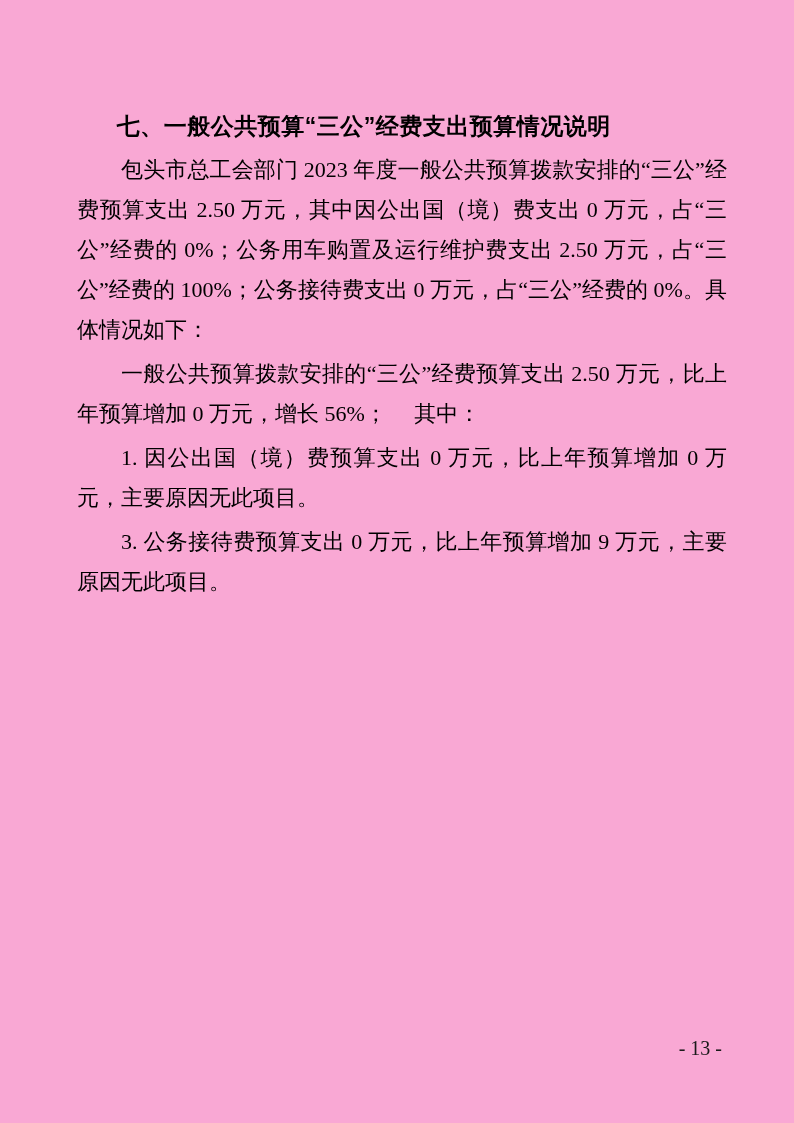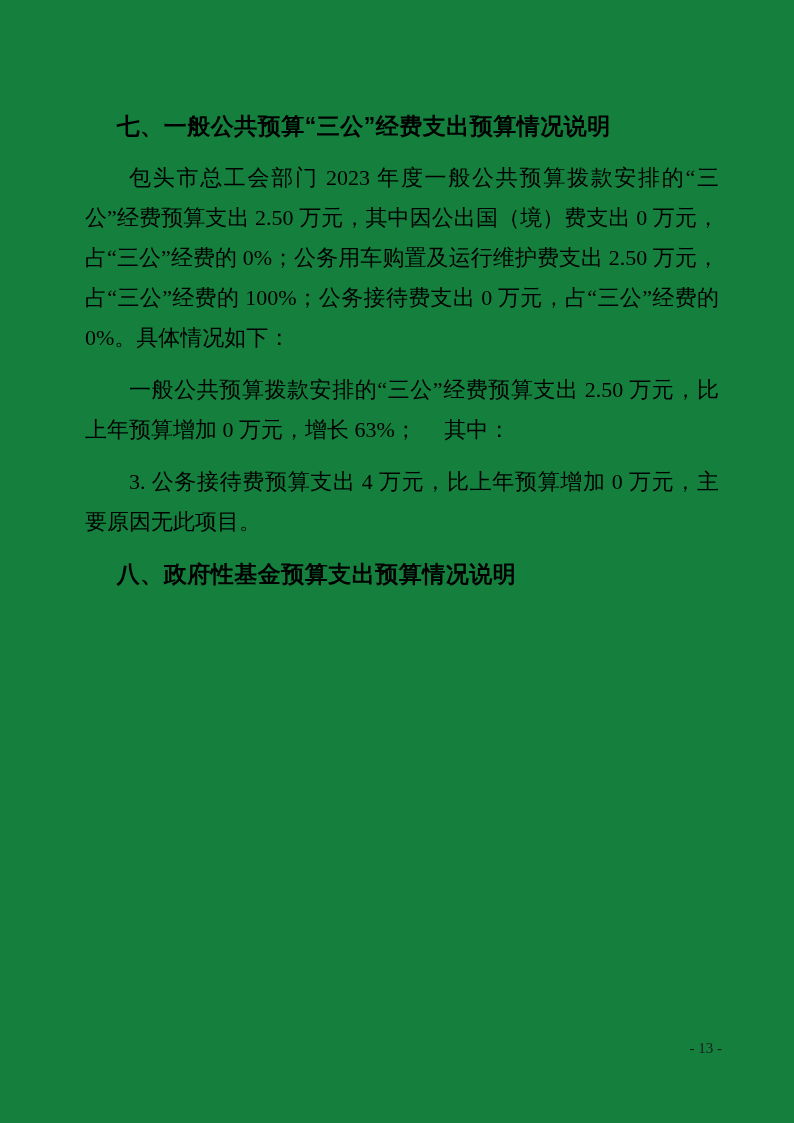--- a/index.html
+++ b/index.html
@@ -11,77 +11,77 @@
     height: 1123px;
     background: #ffffff;
     position: relative;
     overflow: hidden;
     color: #000000;
     font-family: "Liberation Serif", serif;
   }
   .page {
     position: absolute;
     inset: 0;
-    background: #15803d;
+    background: #f9a8d4;
   }
   .content {
     position: absolute;
     left: 73px;
     top: 106px;
     width: 658px;
     font-size: 22px;
     line-height: 40px;
   }
   .para {
-    margin: 12px;
+    margin: 4px;
     text-align: justify;
     text-indent: 2em;
     font-family: "Liberation Serif", serif;
     font-weight: normal;
     word-break: break-all;
   }
   .heading {
     margin: 0;
     font-family: "Liberation Sans", sans-serif;
     font-weight: bold;
     font-size: 23px;
     line-height: 40px;
     text-indent: 1.9em;
     letter-spacing: 0.5px;
     white-space: nowrap;
   }
   .footer {
     position: absolute;
     top: 1038px;
     right: 72px;
-    font-size: 15px;
+    font-size: 20px;
     line-height: 20px;
     color: #1a1a1a;
     font-family: "Liberation Serif", serif;
   }
 </style>
 </head>
 <body>
 
 <div class="page">
   <main class="content">
 
     <h2 class="heading">七、一般公共预算“三公”经费支出预算情况说明</h2>
 
     <p class="para">包头市总工会部门 2023 年度一般公共预算拨款安排的“三公”经费预算支出 2.50 万元，其中因公出国（境）费支出 0 万元，占“三公”经费的 0%；公务用车购置及运行维护费支出 2.50 万元，占“三公”经费的 100%；公务接待费支出 0 万元，占“三公”经费的 0%。具体情况如下：</p>
 
-    <p class="para">一般公共预算拨款安排的“三公”经费预算支出 2.50 万元，比上年预算增加 0 万元，增长 63%；　 其中：</p>
+    <p class="para">一般公共预算拨款安排的“三公”经费预算支出 2.50 万元，比上年预算增加 0 万元，增长 56%；　 其中：</p>
+
+    <p class="para">1. 因公出国（境）费预算支出 0 万元，比上年预算增加 0 万元，主要原因无此项目。</p>
 
 
 
 
+    <p class="para">3. 公务接待费预算支出 0 万元，比上年预算增加 9 万元，主要原因无此项目。</p>
 
-    <p class="para">3. 公务接待费预算支出 4 万元，比上年预算增加 0 万元，主要原因无此项目。</p>
-
-    <h2 class="heading">八、政府性基金预算支出预算情况说明</h2>
 
 
 
 
   </main>
 
   <div class="footer">- 13 -</div>
 </div>
 
 </body></html>

